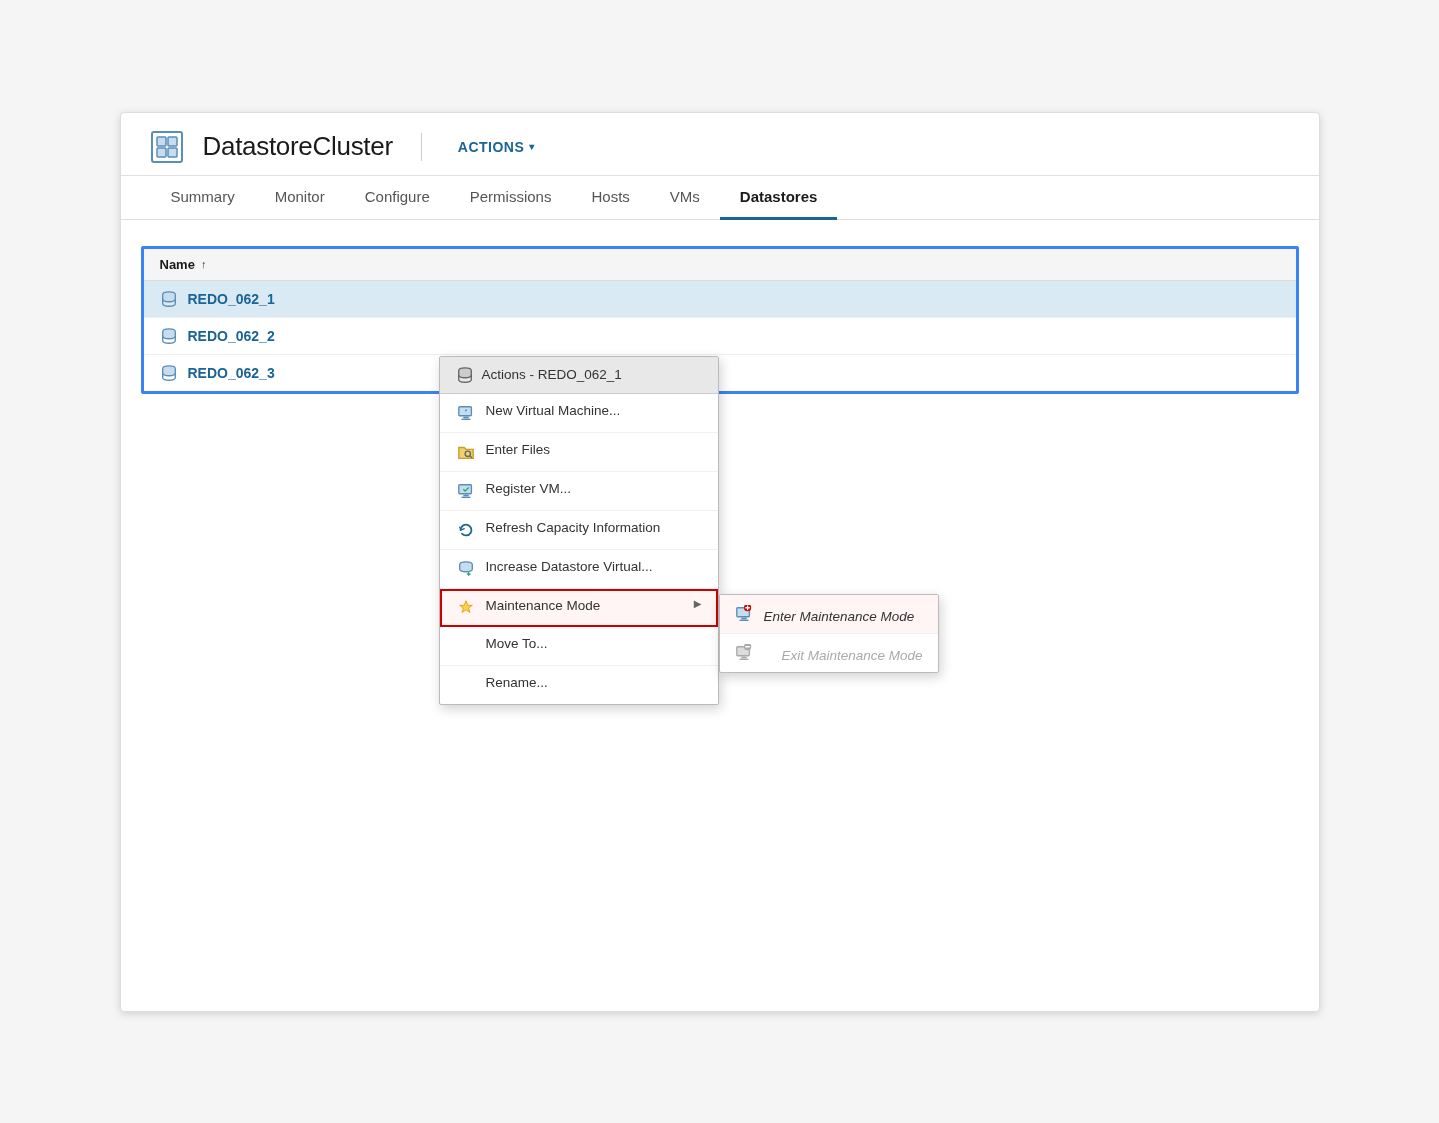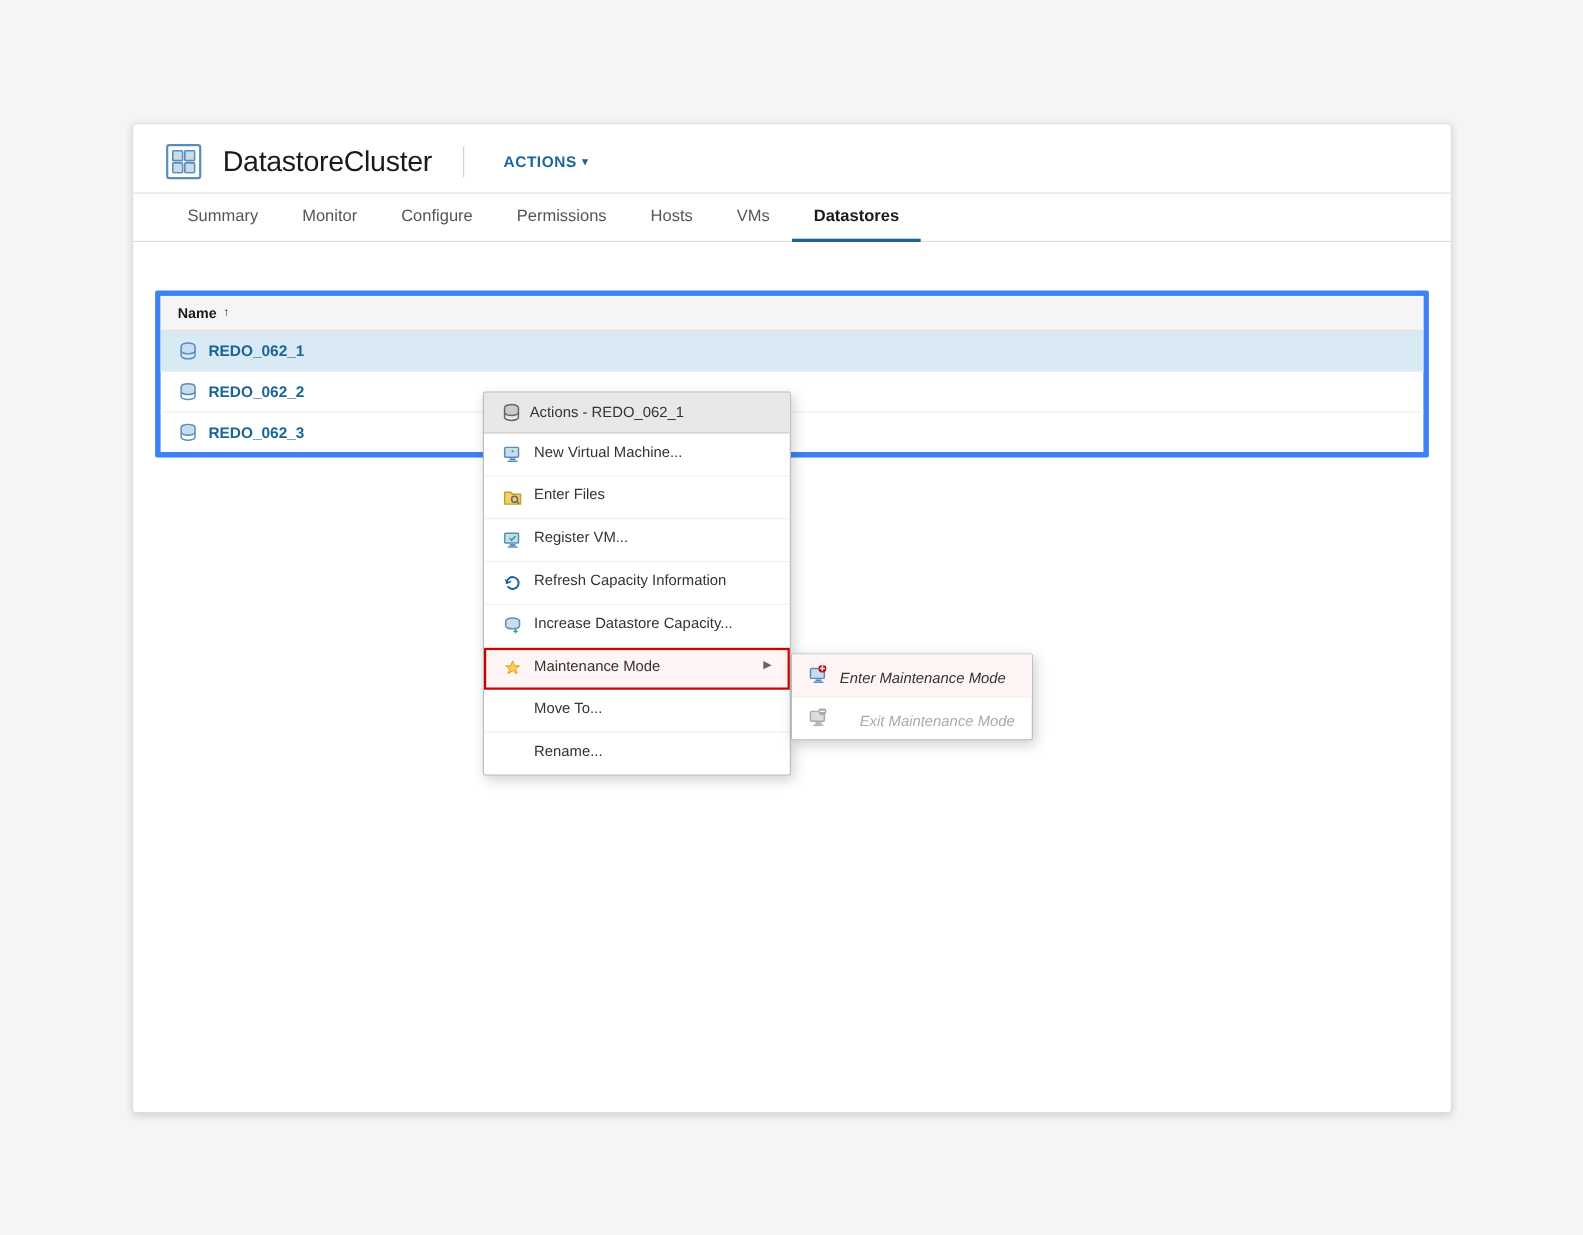--- a/index.html
+++ b/index.html
@@ -86,22 +86,22 @@
     .tab:not(.active) { color: #555; }
 
     
     .content {
       padding: 20px 0 0 0;
       position: relative;
     }
 
     
     .table-container {
-      margin: 24px 20px;
-      border: 5px solid #3b82f6;
+      margin: 6px 20px;
+      border: 3px solid #3b82f6;
       border-radius: 2px;
     }
     .table-header-row {
       background: #f5f5f5;
       padding: 8px 16px;
       display: flex;
       align-items: center;
       border-bottom: 1px solid #ddd;
       gap: 6px;
     }
@@ -371,21 +371,21 @@
       </div>
 
       <div class="menu-item">
         <span class="menu-item-icon">
           <svg width="18" height="18" viewBox="0 0 20 20" fill="none" xmlns="http://www.w3.org/2000/svg">
             <ellipse cx="10" cy="5" rx="7" ry="3" stroke="#5a8db8" stroke-width="1.5" fill="#c8dcef"></ellipse>
             <path d="M3 5v5c0 1.66 3.13 3 7 3s7-1.34 7-3V5" stroke="#5a8db8" stroke-width="1.5" fill="#c8dcef"></path>
             <path d="M13 14v3M11.5 15.5h3" stroke="#2a7" stroke-width="1.5" stroke-linecap="round"></path>
           </svg>
         </span>
-        <span class="menu-item-label">Increase Datastore Capacity...</span>
+        <span class="menu-item-label">Increase Datastore Virtual...</span>
       </div>
 
       <div class="menu-item highlighted">
         <span class="menu-item-icon">
           <svg width="18" height="18" viewBox="0 0 20 20" fill="none" xmlns="http://www.w3.org/2000/svg">
             <path d="M10 2l2 5h5l-4 3 1.5 5L10 12l-4.5 3L7 10 3 7h5z" stroke="#e8a000" stroke-width="1" fill="#f8d060"></path>
           </svg>
         </span>
         <span class="menu-item-label">Maintenance Mode</span>
         <span class="submenu-arrow">▶</span>

